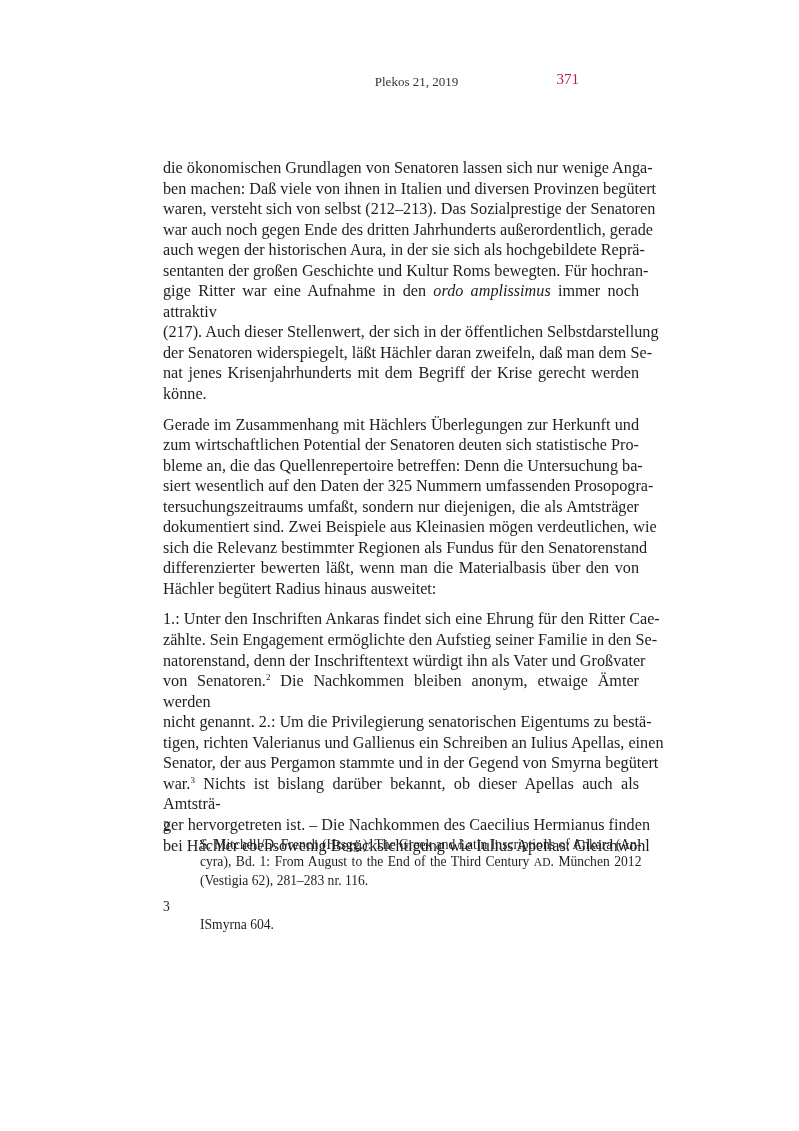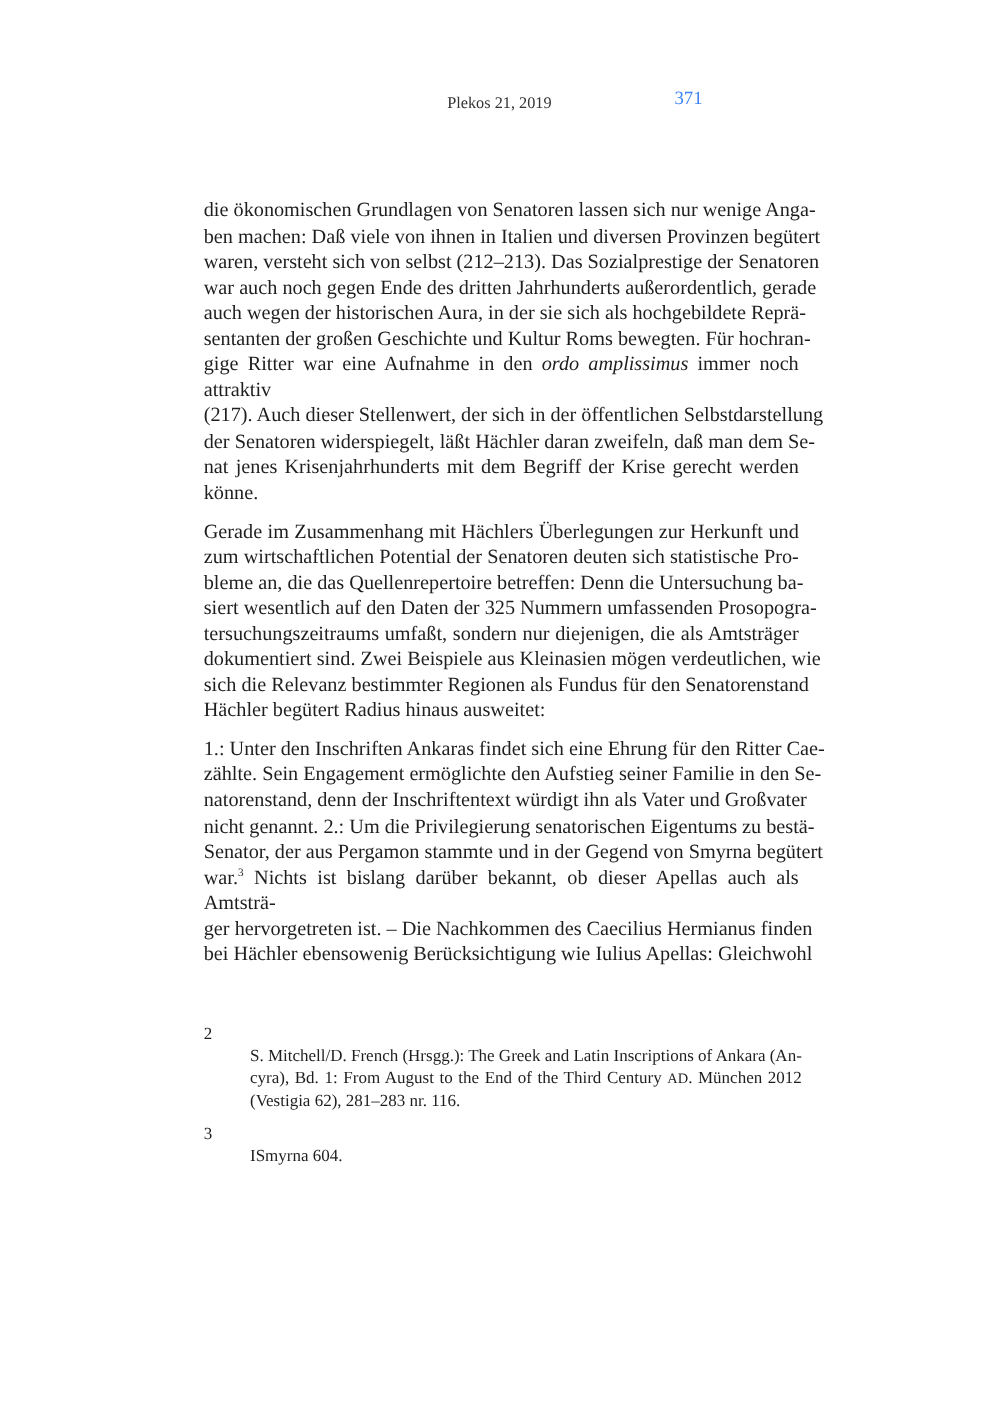--- a/index.html
+++ b/index.html
@@ -1,21 +1,21 @@
 <!DOCTYPE html>
 <html><head>
 <meta charset="utf-8">
 <style>
   html, body { margin: 0; padding: 0; background: #ffffff; }
   body { width: 799px; height: 1131px; position: relative; overflow: hidden;
          font-family: "Liberation Serif", "DejaVu Serif", serif; color: #1e1e1e; }
-  .header { position: absolute; top: 74px; left: 0; width: 723px; height: 20px; }
+  .header { position: absolute; top: 74px; left: 17px; width: 723px; height: 20px; }
   .running-head { position: absolute; left: 0; width: 799px; text-align: center; top: 0;
                   font-size: 13px; color: #333; }
-  .page-number { position: absolute; right: 161px; top: -3px; font-size: 15px; color: #3b82f6; }
+  .page-number { position: absolute; right: 161px; top: -3px; font-size: 15px; color: #be185d; }
   .body-text { position: absolute; left: 163px; top: 141px; width: 476px; margin-top: 17px; }
   .para { margin: 0 0 10px 0; font-size: 16.2px; line-height: 20.55px;
           text-align: justify; hyphens: manual; }
   .para .ln { display: block; text-align: justify; text-align-last: justify; white-space: nowrap; }
   .para .ln.last { text-align-last: left; }
   .para .ln span { white-space: normal; }
   sup { font-size: 9px; line-height: 0; vertical-align: 6px; }
   .footnotes { position: absolute; left: 163px; top: 818px; width: 476px; }
   .fn { display: flex; font-size: 13.6px; line-height: 17.3px; margin-bottom: 9px; }
   .fn-num { width: 37px; flex: none; }
@@ -48,27 +48,30 @@
     <span class="ln last">könne.</span>
   </p>
   <p class="para">
     <span class="ln">Gerade im Zusammenhang mit Hächlers Überlegungen zur Herkunft und</span>
     <span class="ln">zum wirtschaftlichen Potential der Senatoren deuten sich statistische Pro-</span>
     <span class="ln">bleme an, die das Quellenrepertoire betreffen: Denn die Untersuchung ba-</span>
     <span class="ln">siert wesentlich auf den Daten der 325 Nummern umfassenden Prosopogra-</span>
     <span class="ln">tersuchungszeitraums umfaßt, sondern nur diejenigen, die als Amtsträger</span>
     <span class="ln">dokumentiert sind. Zwei Beispiele aus Kleinasien mögen verdeutlichen, wie</span>
     <span class="ln">sich die Relevanz bestimmter Regionen als Fundus für den Senatorenstand</span>
+    <span class="ln">differenzierter bewerten läßt, wenn man die Materialbasis über den von</span>
     <span class="ln last">Hächler begütert Radius hinaus ausweitet:</span>
   </p>
   <p class="para">
     <span class="ln">1.: Unter den Inschriften Ankaras findet sich eine Ehrung für den Ritter Cae-</span>
     <span class="ln">zählte. Sein Engagement ermöglichte den Aufstieg seiner Familie in den Se-</span>
     <span class="ln">natorenstand, denn der Inschriftentext würdigt ihn als Vater und Großvater</span>
+    <span class="ln"><span>von Senatoren.</span><sup>2</sup><span> Die Nachkommen bleiben anonym, etwaige Ämter werden</span></span>
     <span class="ln">nicht genannt. 2.: Um die Privilegierung senatorischen Eigentums zu bestä-</span>
+    <span class="ln">tigen, richten Valerianus und Gallienus ein Schreiben an Iulius Apellas, einen</span>
     <span class="ln">Senator, der aus Pergamon stammte und in der Gegend von Smyrna begütert</span>
     <span class="ln"><span>war.</span><sup>3</sup><span> Nichts ist bislang darüber bekannt, ob dieser Apellas auch als Amtsträ-</span></span>
     <span class="ln">ger hervorgetreten ist. – Die Nachkommen des Caecilius Hermianus finden</span>
     <span class="ln">bei Hächler ebensowenig Berücksichtigung wie Iulius Apellas: Gleichwohl</span>
   </p>
 </div>
 
 <div class="footnotes">
   <div class="fn">
     <div class="fn-num">2</div>

